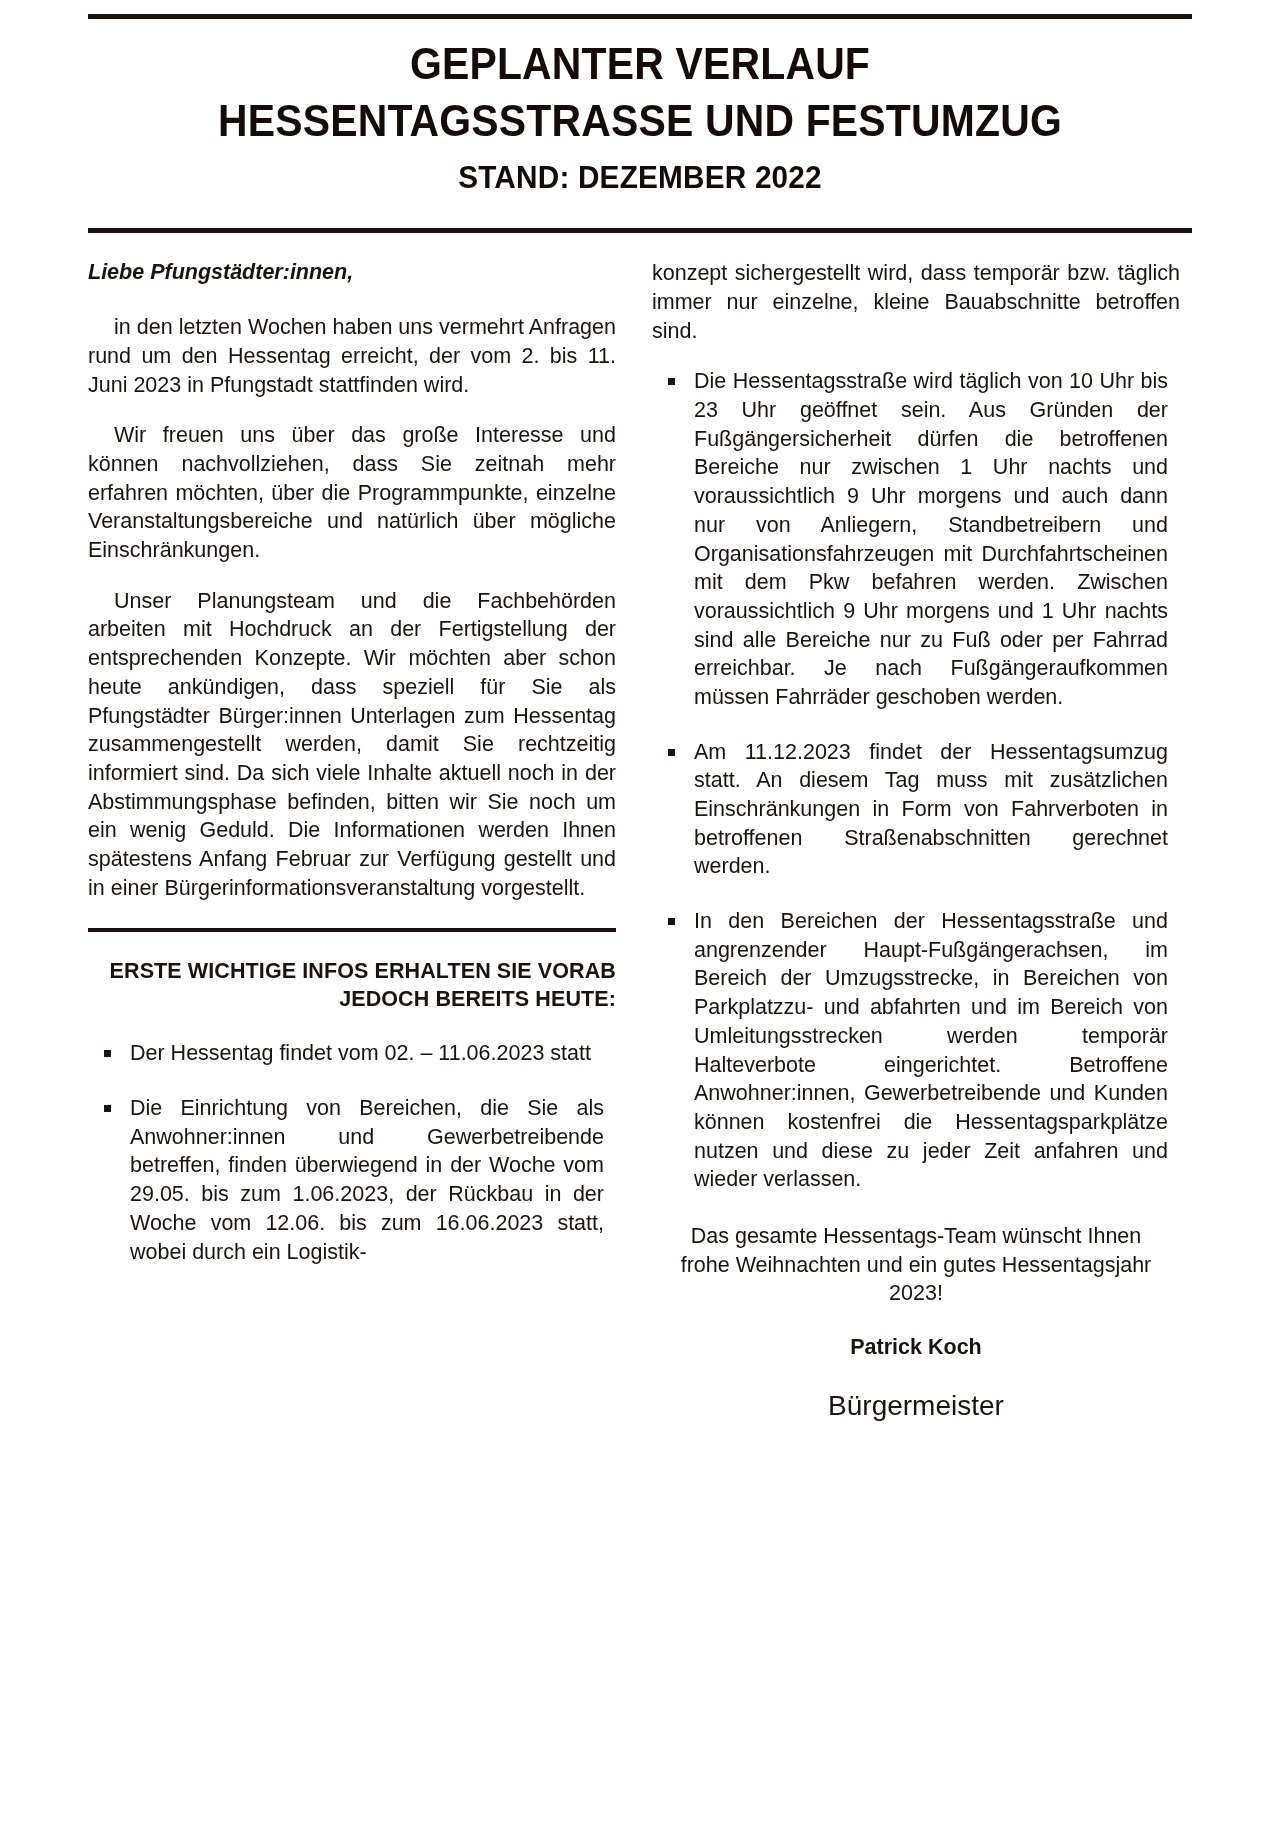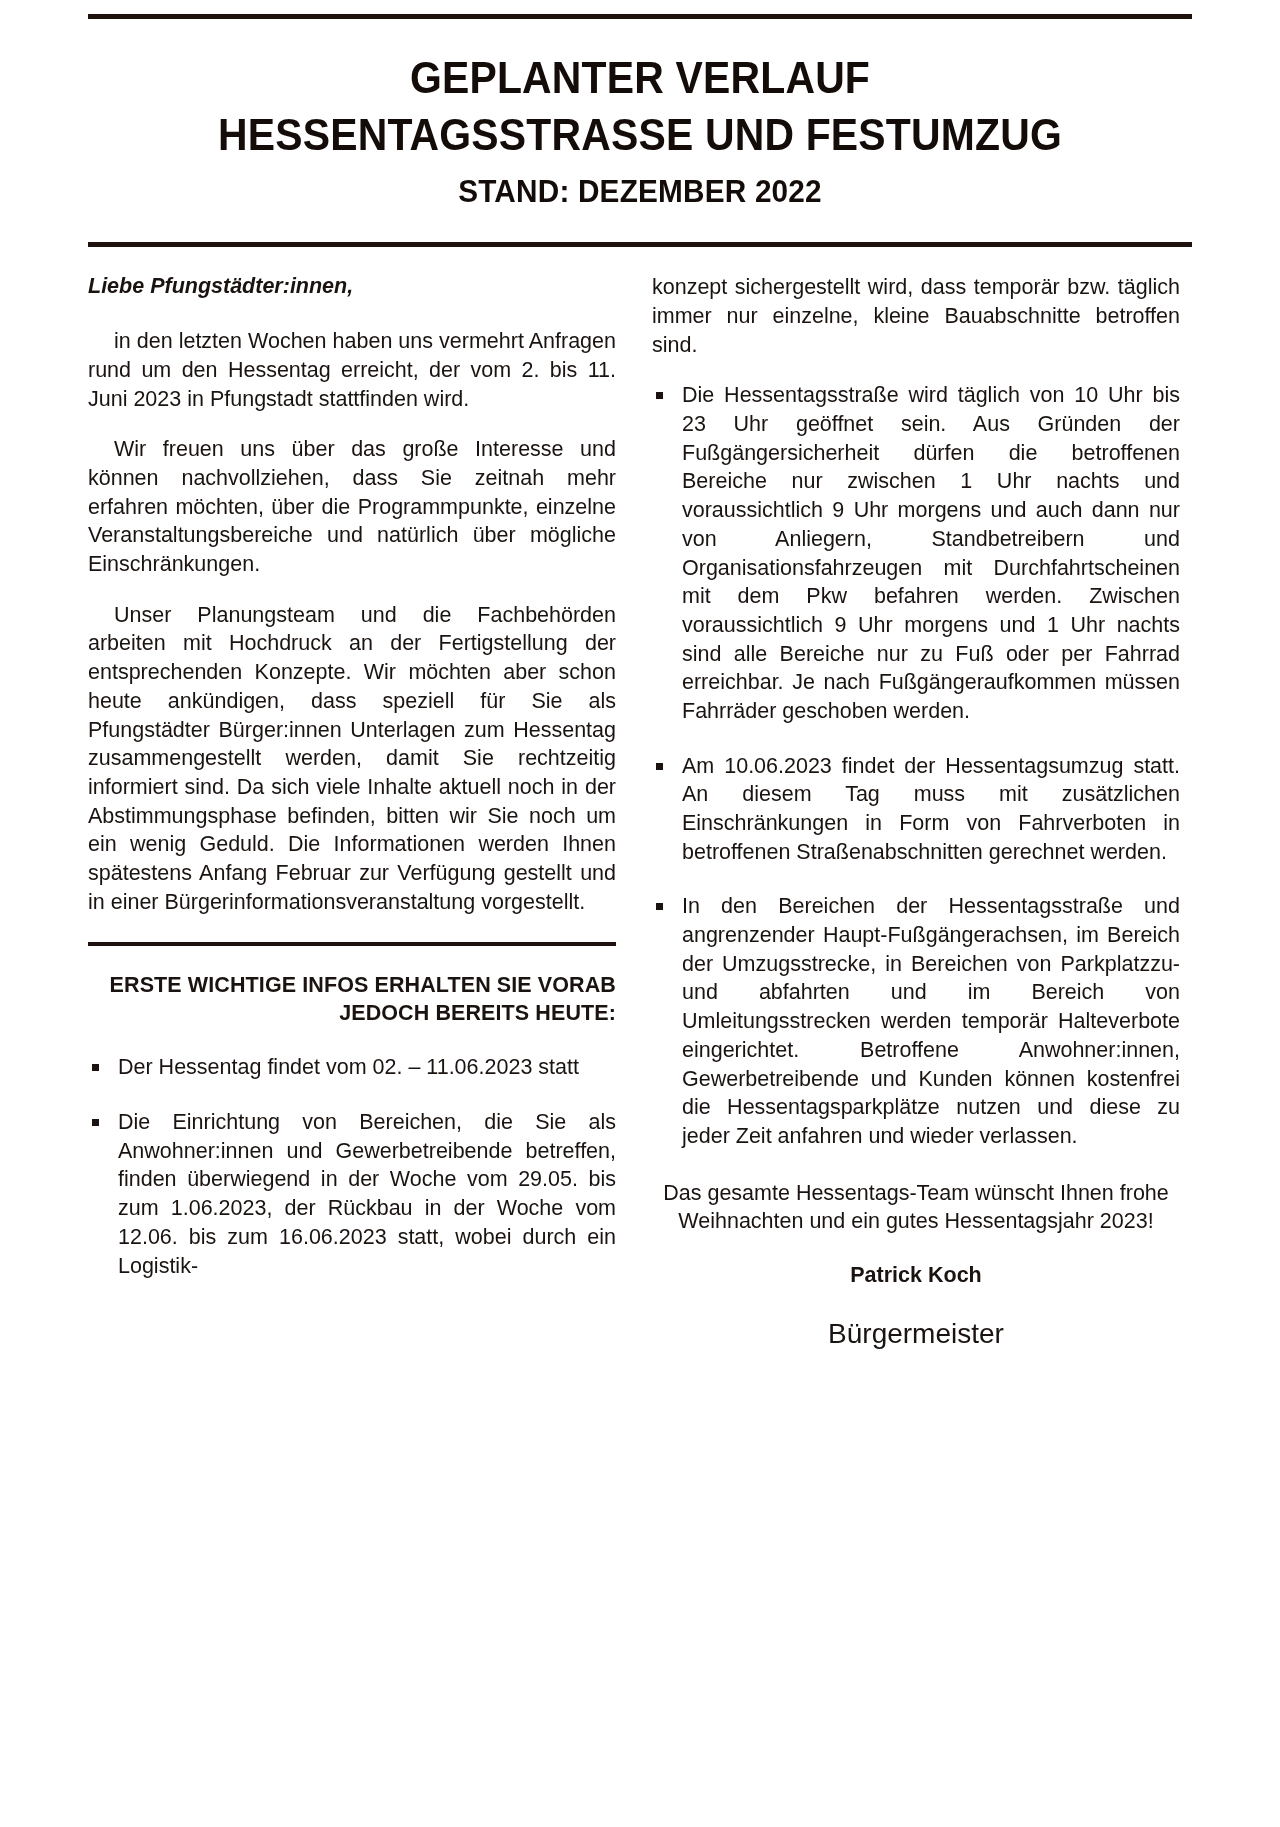--- a/index.html
+++ b/index.html
@@ -29,21 +29,21 @@
     border-top: 5px solid #1d120e;
     margin: 0;
     width: 100%;
   }
   .rule-top { margin-top: 14px; }
   .rule-under-header { margin-top: 9px; }
 
   
   .masthead {
     text-align: center;
-    padding-top: 34px;
+    padding-top: 20px;
     padding-bottom: 24px;
   }
   .masthead .line {
     font-weight: 700;
     letter-spacing: 0.2px;
     color: #140c09;
     line-height: 1.12;
     white-space: nowrap;
     transform: scaleX(0.93);
     transform-origin: center;
@@ -62,21 +62,21 @@
   .col {
     width: 528px;
     flex: 0 0 528px;
   }
 
   p, li {
     font-size: 21.5px;
     line-height: 1.335;
     text-align: justify;
     text-justify: inter-word;
-    margin: 0;
+    margin: 12px;
     hyphens: none;
   }
   .salutation {
     font-weight: 700;
     font-size: 21.5px;
     line-height: 1.3;
     text-align: left;
     margin: 0 0 26px 0;
     font-style: italic;
   }
@@ -175,21 +175,21 @@
       </ul>
 
     </div>
 
     <div class="col">
 
       <p class="para para-noindent">konzept sichergestellt wird, dass temporär bzw. täglich immer nur einzelne, kleine Bauabschnitte betroffen sind.</p>
 
       <ul class="bullets">
         <li>Die Hessentagsstraße wird täglich von 10 Uhr bis 23 Uhr geöffnet sein. Aus Gründen der Fußgängersicherheit dürfen die betroffenen Bereiche nur zwischen 1 Uhr nachts und voraussichtlich 9 Uhr morgens und auch dann nur von Anliegern, Standbetreibern und Organisationsfahrzeugen mit Durchfahrtscheinen mit dem Pkw befahren werden. Zwischen voraussichtlich 9 Uhr morgens und 1 Uhr nachts sind alle Bereiche nur zu Fuß oder per Fahrrad erreichbar. Je nach Fußgängeraufkommen müssen Fahrräder geschoben werden.</li>
-        <li>Am 10.06.2023 findet der Hessentagsumzug statt. An diesem Tag muss mit zusätzlichen Einschränkungen in Form von Fahrverboten in betroffenen Straßenabschnitten gerechnet werden.</li>
+        <li>Am 11.12.2023 findet der Hessentagsumzug statt. An diesem Tag muss mit zusätzlichen Einschränkungen in Form von Fahrverboten in betroffenen Straßenabschnitten gerechnet werden.</li>
         <li>In den Bereichen der Hessentagsstraße und angrenzender Haupt-Fußgängerachsen, im Bereich der Umzugsstrecke, in Bereichen von Parkplatzzu- und abfahrten und im Bereich von Umleitungsstrecken werden temporär Halteverbote eingerichtet. Betroffene Anwohner:innen, Gewerbetreibende und Kunden können kostenfrei die Hessentagsparkplätze nutzen und diese zu jeder Zeit anfahren und wieder verlassen.</li>
       </ul>
 
       <div class="closing">
         <p>Das gesamte Hessentags-Team wünscht Ihnen frohe Weihnachten und ein gutes Hessentagsjahr 2023!</p>
         <p class="sign-name">Patrick Koch</p>
         <p class="sign-role">Bürgermeister</p>
       </div>
 
     </div>

